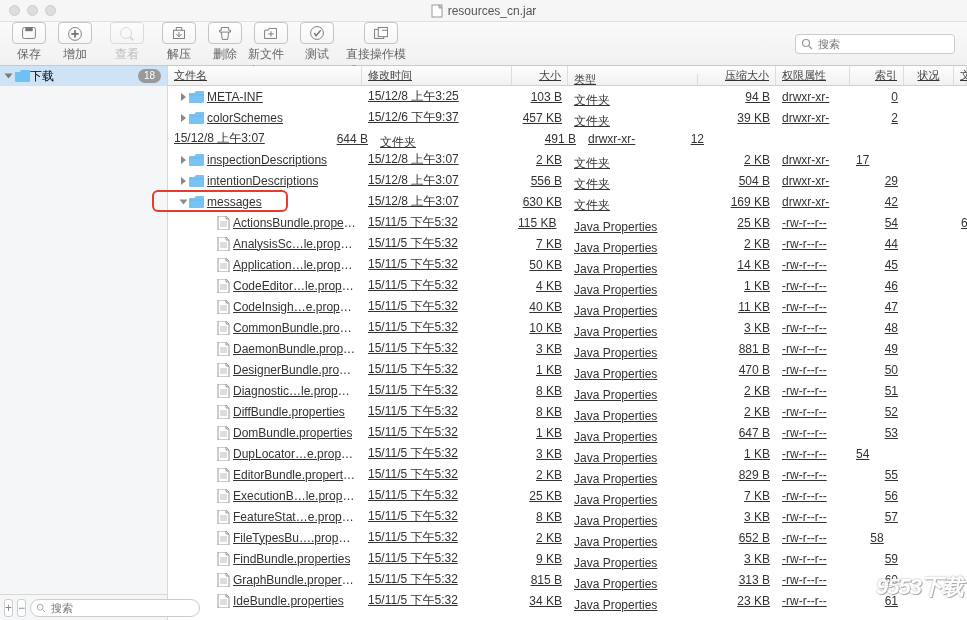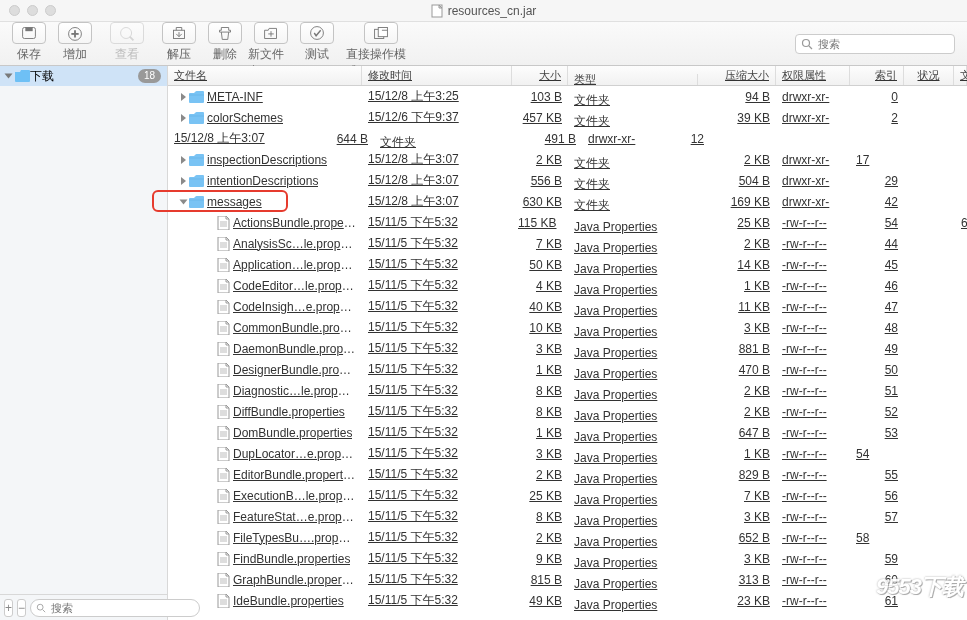--- a/index.html
+++ b/index.html
@@ -657,21 +657,21 @@
               <line x1="3" y1="8" x2="10" y2="8" stroke="#bbb"></line>
               <line x1="3" y1="10" x2="10" y2="10" stroke="#bbb"></line>
             </svg>
             <span class="fname">FileTypesBu….properties</span>
           </div>
           <div class="col-date">15/11/5 下午5:32</div>
           <div class="col-size" style="text-align:right">2 KB</div>
           <div class="col-type">Java Properties</div>
           <div class="col-csize" style="text-align:right">652 B</div>
           <div class="col-perm">-rw-r--r--</div>
-          <div class="col-index" style="text-align:left">58</div>
+          <div class="col-index" style="text-align:center">58</div>
           <div class="col-status"></div>
           <div class="col-extra"></div>
         </div>
         <div class="frow">
           <div class="col-name">
             <span class="indent" style="width:28px"></span>
             <span style="width:9px;flex-shrink:0"></span>
             <svg class="file" viewBox="0 0 13 14">
               <path d="M1 0 L9 0 L12 3 L12 14 L1 14 Z" fill="#fff" stroke="#999"></path>
               <path d="M9 0 L9 3 L12 3" fill="none" stroke="#999"></path>
@@ -719,21 +719,21 @@
             <svg class="file" viewBox="0 0 13 14">
               <path d="M1 0 L9 0 L12 3 L12 14 L1 14 Z" fill="#fff" stroke="#999"></path>
               <path d="M9 0 L9 3 L12 3" fill="none" stroke="#999"></path>
               <line x1="3" y1="6" x2="10" y2="6" stroke="#bbb"></line>
               <line x1="3" y1="8" x2="10" y2="8" stroke="#bbb"></line>
               <line x1="3" y1="10" x2="10" y2="10" stroke="#bbb"></line>
             </svg>
             <span class="fname">IdeBundle.properties</span>
           </div>
           <div class="col-date">15/11/5 下午5:32</div>
-          <div class="col-size" style="text-align:right">49 KB</div>
+          <div class="col-size" style="text-align:right">34 KB</div>
           <div class="col-type">Java Properties</div>
           <div class="col-csize" style="text-align:right">23 KB</div>
           <div class="col-perm">-rw-r--r--</div>
           <div class="col-index" style="text-align:right">61</div>
           <div class="col-status"></div>
           <div class="col-extra"></div>
         </div>
       </div>
   </div>
 </div>

